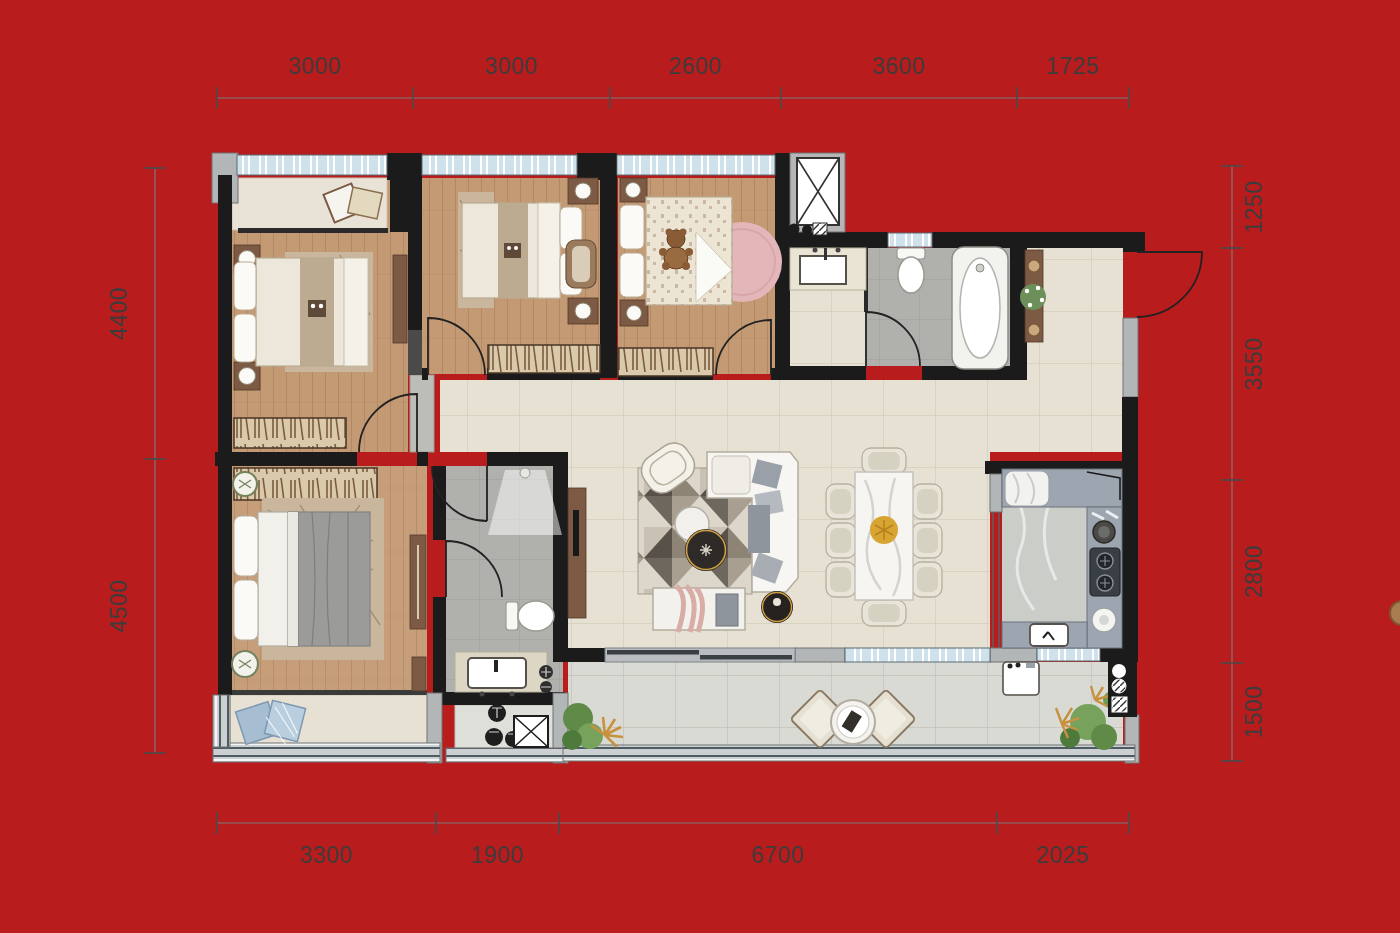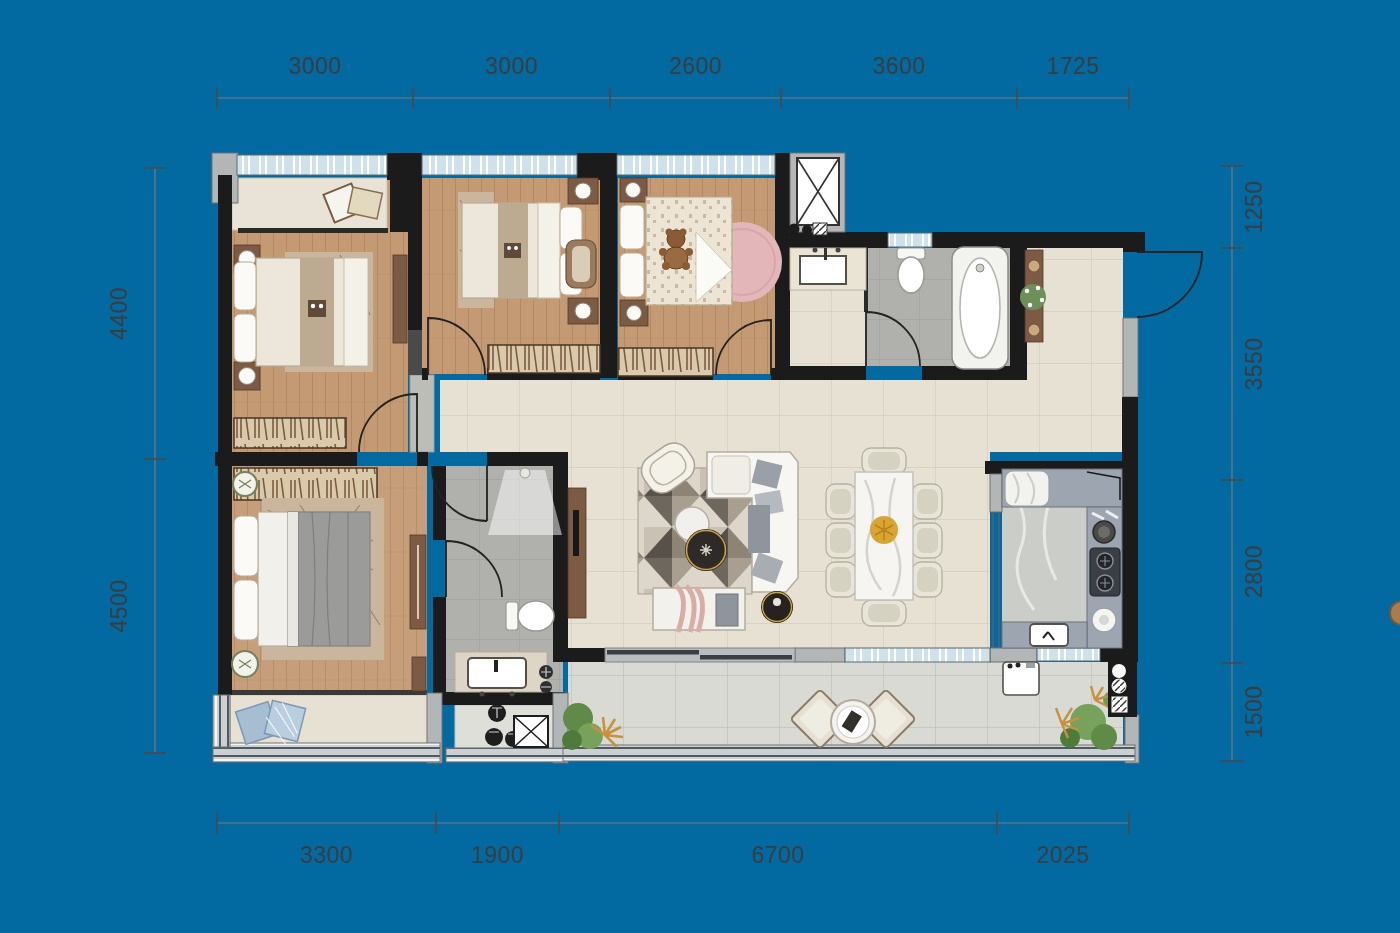--- a/index.html
+++ b/index.html
@@ -1,16 +1,16 @@
 <!DOCTYPE html>
 <html><head>
 <meta charset="utf-8">
 <style>
   html,body{margin:0;padding:0;background:#edeff0;}
-  .stage{position:relative;width:1400px;height:933px;background:#0369a1;overflow:hidden;
+  .stage{position:relative;width:1400px;height:933px;background:#b91c1c;overflow:hidden;
          font-family:"Liberation Sans",sans-serif;}
   svg{position:absolute;left:0;top:0;}
   .dim-line{stroke:#7a7a7a;stroke-width:1.2;fill:none;}
   .dim-tick{stroke:#4a4a4a;stroke-width:1.6;}
   .dim-text{font-family:"Liberation Sans",sans-serif;font-size:23px;fill:#3c3c3c;
             text-anchor:middle;letter-spacing:.5px;}
   .wall{fill:#1b1b1b;}
   .pier{fill:#b3b6b7;stroke:#6f7273;stroke-width:1;}
   .doorarc{stroke:#222;stroke-width:1.8;fill:none;}
   .furn-br{fill:#7d5a43;stroke:#53392a;stroke-width:.8;}

